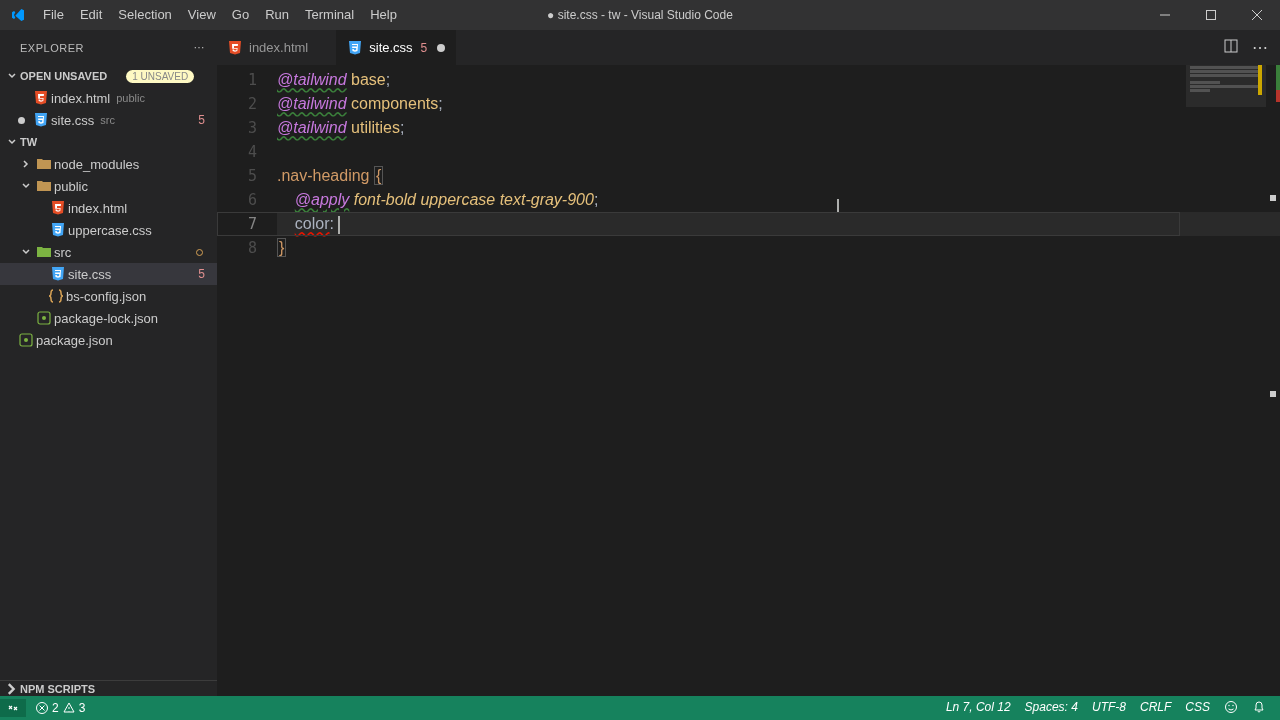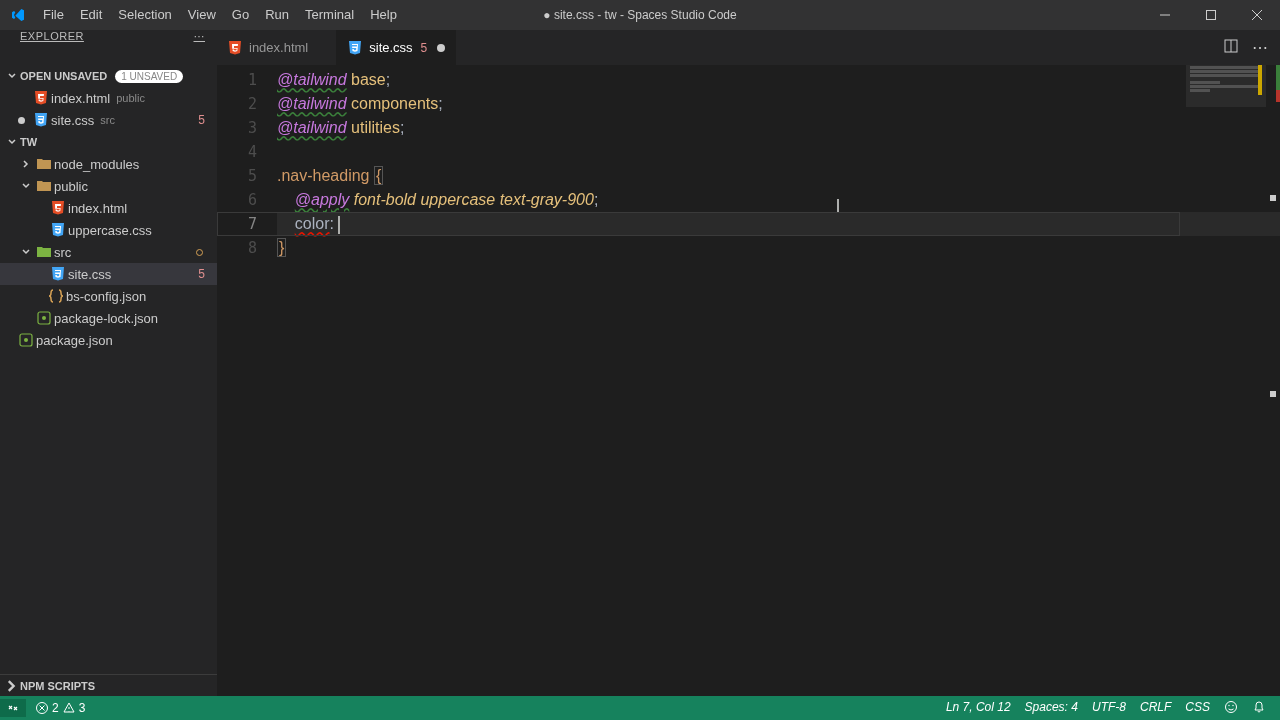--- a/index.html
+++ b/index.html
@@ -10,40 +10,40 @@
 .titlebar .logo svg { width: 16px; height: 16px; }
 .menu { display: flex; }
 .menu-item { padding: 16px 8px; font-size: 13px; color: #cccccc; cursor: pointer; line-height: 30px; }
 .title-text { position: absolute; left: 50%; transform: translateX(-50%); font-size: 12px; color: #cccccc; }
 .window-controls { margin-left: auto; display: flex; }
 .win-ctrl { width: 46px; height: 30px; display: flex; align-items: center; justify-content: center; cursor: pointer; }
 .win-ctrl svg { width: 10px; height: 10px; stroke: #cccccc; stroke-width: 1; fill: none; }
 
 .main { display: flex; height: 666px; }
 .sidebar { width: 217px; background: #252526; display: flex; flex-direction: column; }
-.sidebar-header { height: 35px; display: flex; align-items: flex-start; justify-content: space-between; padding: 0 12px 0 20px; font-size: 11px; color: #bbbbbb; letter-spacing: 0.5px; text-decoration: underline; }
+.sidebar-header { height: 35px; display: flex; align-items: center; justify-content: space-between; padding: 0 12px 0 20px; font-size: 11px; color: #bbbbbb; letter-spacing: 0.5px; }
 .sidebar-header .dots { cursor: pointer; }
 
 .section-hdr { height: 22px; display: flex; align-items: center; padding: 0 4px; font-size: 11px; font-weight: 700; color: #cccccc; cursor: pointer; }
 .section-hdr .chev { width: 16px; display: flex; justify-content: center; }
 .section-hdr .chev svg { width: 10px; height: 10px; }
-.section-hdr .badge { margin-left: 8px; font-size: 10px; color: #888; background: #ffffff; padding: 1px 6px; border-radius: 8px; font-weight: 400; }
+.section-hdr .badge { margin-left: 19px; font-size: 10px; color: #888; background: #fef9c3; padding: 1px 6px; border-radius: 8px; font-weight: 400; }
 
 .tree-item { height: 22px; display: flex; align-items: center; font-size: 13px; cursor: pointer; position: relative; }
 .tree-item.selected { background: #37373d; }
 .tree-item .chev { width: 16px; display: flex; justify-content: center; }
 .tree-item .chev svg { width: 10px; height: 10px; }
 .tree-item .ficon { width: 20px; display: flex; justify-content: center; }
 .tree-item .label { color: #cccccc; }
 .tree-item .suffix { margin-left: 6px; font-size: 11px; color: #8a8a8a; }
 .tree-item .err-num { position: absolute; right: 12px; color: #e08f8f; font-size: 12px; }
 .tree-item .mod-dot { position: absolute; right: 14px; width: 8px; height: 8px; border-radius: 4px; background: #cccccc; }
 .tree-item .git-dot { position: absolute; right: 14px; width: 7px; height: 7px; border-radius: 4px; border: 1px solid #d4a055; }
 
-.npm-scripts { margin-top: auto; height: 22px; border-top: 1px solid #3c3c3c; display: flex; align-items: center; padding-left: 4px; font-size: 11px; font-weight: 700; color: #cccccc; cursor: pointer; }
+.npm-scripts { margin-top: auto; height: 16px; border-top: 1px solid #3c3c3c; display: flex; align-items: center; padding-left: 4px; font-size: 11px; font-weight: 700; color: #cccccc; cursor: pointer; }
 .npm-scripts .chev { width: 16px; display: flex; justify-content: center; }
 
 .editor { flex: 1; display: flex; flex-direction: column; background: #1e1e1e; position: relative; }
 .tabs { height: 35px; background: #252526; display: flex; }
 .tab { display: flex; align-items: center; padding: 0 10px; gap: 6px; font-size: 13px; cursor: pointer; border-right: 1px solid #1e1e1e; }
 .tab.inactive { color: #969696; }
 .tab.active { background: #1e1e1e; color: #ffffff; }
 .tab .ficon { display: flex; }
 .tab .problems { color: #e08f8f; font-size: 12px; margin-left: 2px; }
 .tab .close-dot { width: 8px; height: 8px; border-radius: 4px; background: #cccccc; margin-left: 4px; }
@@ -102,21 +102,21 @@
   <div class="menu">
       <div class="menu-item">File</div>
       <div class="menu-item">Edit</div>
       <div class="menu-item">Selection</div>
       <div class="menu-item">View</div>
       <div class="menu-item">Go</div>
       <div class="menu-item">Run</div>
       <div class="menu-item">Terminal</div>
       <div class="menu-item">Help</div>
     </div>
-  <div class="title-text">● site.css - tw - Spaces Studio Code</div>
+  <div class="title-text">● site.css - tw - Visual Studio Code</div>
   <div class="window-controls">
     <div class="win-ctrl">
         <svg viewBox="0 0 10 10">
           <path d="M0 5h10"></path>
         </svg>
       </div>
     <div class="win-ctrl">
         <svg viewBox="0 0 10 10">
           <rect x="0.5" y="0.5" width="9" height="9"></rect>
         </svg>

